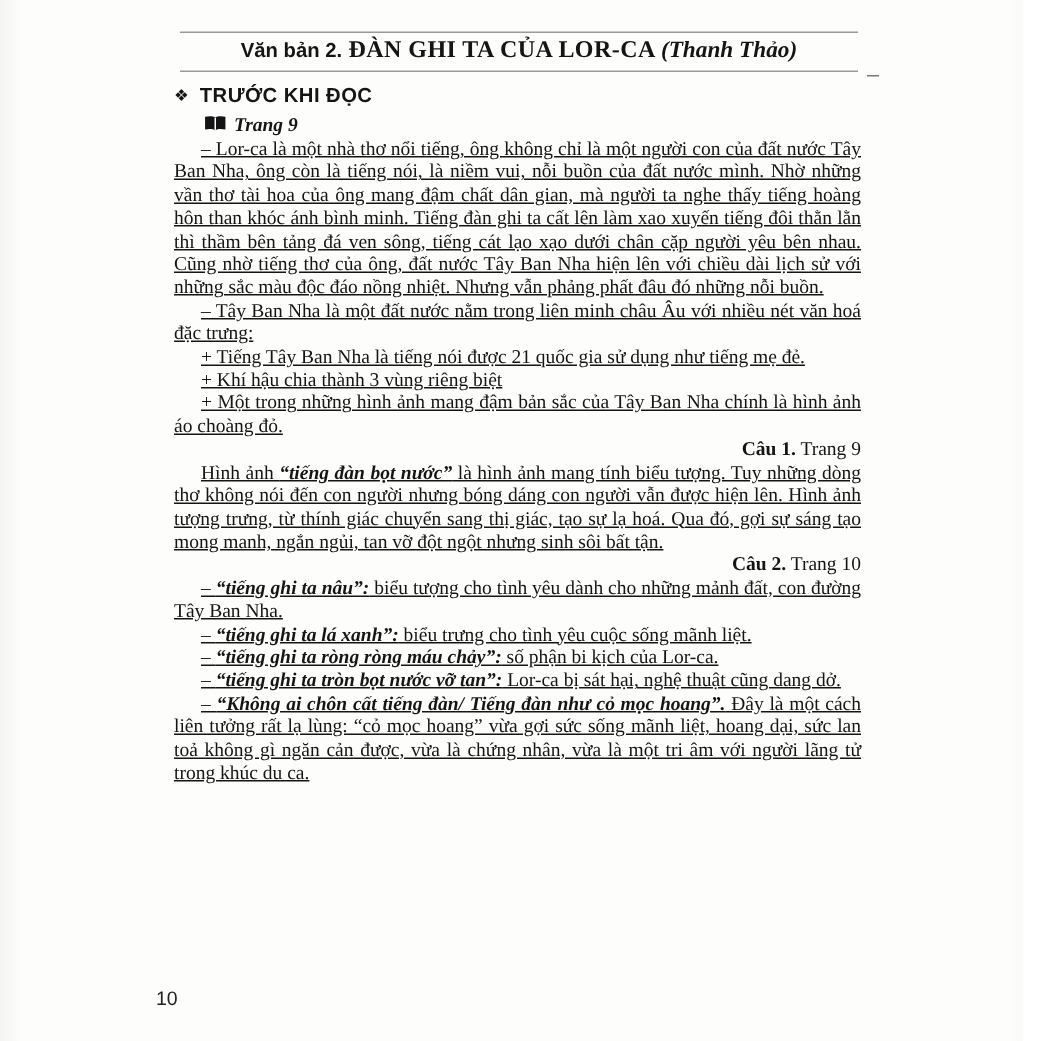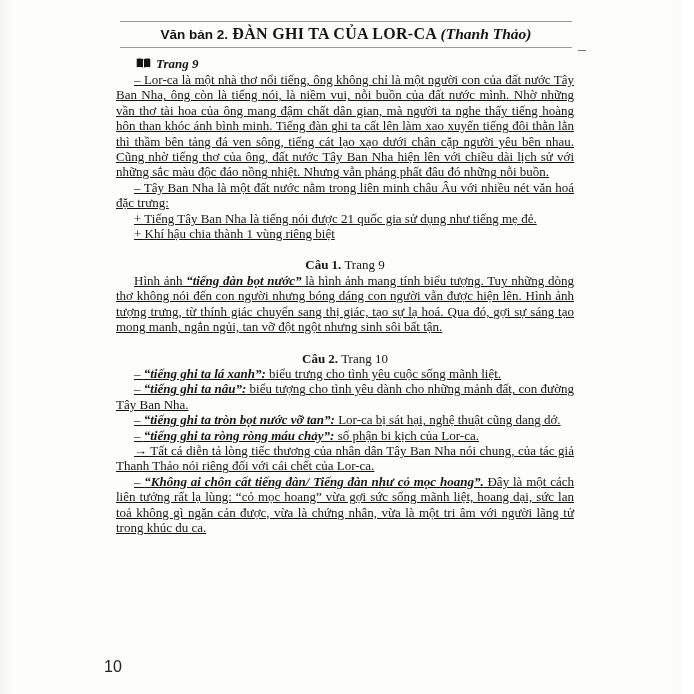--- a/index.html
+++ b/index.html
@@ -81,59 +81,60 @@
     font-style:italic;
     line-height:16px;
     text-align:left;
   }
   .block.source .book{
     display:inline-block;
     width:15px;height:11px;
     margin-right:5px;
     vertical-align:-1px;
   }
-  .block.cau{text-align:center;text-indent:0;margin-top:16px;}
+  .block.cau{text-align:right;text-indent:0;}
   .s-b{font-weight:bold;}
   .s-bi{font-weight:bold;font-style:italic;}
   .page-number{
     position:absolute;
     left:104px;top:658px;
     font-family:"Liberation Sans", sans-serif;
-    font-size:16px;
+    font-size:13px;
     color:#222;
   }
 </style>
 </head>
 <body>
 
 <div class="photo-page">
 
   <div class="header">
     <div class="rule top"></div>
     <div class="title-line">
       <span class="doc-label">Văn bản 2.</span><span class="doc-title"> ĐÀN GHI TA CỦA LOR-CA </span><span class="doc-author">(Thanh Thảo)</span>
     </div>
     <div class="rule bottom"></div>
   </div>
 
   <div class="content">
+      <div class="block section"><span class="dia">❖</span><span>TRƯỚC KHI ĐỌC</span></div>
       <div class="block source"><span class="book"><svg viewBox="0 0 16 12" width="15" height="11" aria-hidden="true">
             <path d="M8 1.6 C6.4 0.3 3.6 0.2 0.6 0.9 L0.6 10.2 C3.6 9.5 6.4 9.6 8 10.9 C9.6 9.6 12.4 9.5 15.4 10.2 L15.4 0.9 C12.4 0.2 9.6 0.3 8 1.6 Z" fill="#141414"></path>
             <path d="M8 1.8 L8 11" stroke="#fdfdfc" stroke-width="1.1" fill="none"></path>
           </svg></span><span>Trang 9</span></div>
       <div class="block para"><span>– Lor-ca là một nhà thơ nổi tiếng, ông không chỉ là một người con của đất nước Tây Ban Nha, ông còn là tiếng nói, là niềm vui, nỗi buồn của đất nước mình. Nhờ những vần thơ tài hoa của ông mang đậm chất dân gian, mà người ta nghe thấy tiếng hoàng hôn than khóc ánh bình minh. Tiếng đàn ghi ta cất lên làm xao xuyến tiếng đôi thằn lằn thì thầm bên tảng đá ven sông, tiếng cát lạo xạo dưới chân cặp người yêu bên nhau. Cũng nhờ tiếng thơ của ông, đất nước Tây Ban Nha hiện lên với chiều dài lịch sử với những sắc màu độc đáo nồng nhiệt. Nhưng vẫn phảng phất đâu đó những nỗi buồn.</span></div>
       <div class="block para"><span>– Tây Ban Nha là một đất nước nằm trong liên minh châu Âu với nhiều nét văn hoá đặc trưng:</span></div>
       <div class="block para"><span>+ Tiếng Tây Ban Nha là tiếng nói được 21 quốc gia sử dụng như tiếng mẹ đẻ.</span></div>
-      <div class="block para"><span>+ Khí hậu chia thành 1 vùng riêng biệt</span></div>
+      <div class="block para"><span>+ Khí hậu chia thành 3 vùng riêng biệt</span></div>
+      <div class="block para"><span>+ Một trong những hình ảnh mang đậm bản sắc của Tây Ban Nha chính là hình ảnh áo choàng đỏ.</span></div>
       <div class="block cau"><span class="s-b">Câu 1.</span><span> Trang 9</span></div>
       <div class="block para"><span>Hình ảnh </span><span class="s-bi">“tiếng đàn bọt nước”</span><span> là hình ảnh mang tính biểu tượng. Tuy những dòng thơ không nói đến con người nhưng bóng dáng con người vẫn được hiện lên. Hình ảnh tượng trưng, từ thính giác chuyển sang thị giác, tạo sự lạ hoá. Qua đó, gợi sự sáng tạo mong manh, ngắn ngủi, tan vỡ đột ngột nhưng sinh sôi bất tận.</span></div>
       <div class="block cau"><span class="s-b">Câu 2.</span><span> Trang 10</span></div>
+      <div class="block para"><span>– </span><span class="s-bi">“tiếng ghi ta nâu”:</span><span> biểu tượng cho tình yêu dành cho những mảnh đất, con đường Tây Ban Nha.</span></div>
       <div class="block para"><span>– </span><span class="s-bi">“tiếng ghi ta lá xanh”:</span><span> biểu trưng cho tình yêu cuộc sống mãnh liệt.</span></div>
-      <div class="block para"><span>– </span><span class="s-bi">“tiếng ghi ta nâu”:</span><span> biểu tượng cho tình yêu dành cho những mảnh đất, con đường Tây Ban Nha.</span></div>
+      <div class="block para"><span>– </span><span class="s-bi">“tiếng ghi ta ròng ròng máu chảy”:</span><span> số phận bi kịch của Lor-ca.</span></div>
       <div class="block para"><span>– </span><span class="s-bi">“tiếng ghi ta tròn bọt nước vỡ tan”:</span><span> Lor-ca bị sát hại, nghệ thuật cũng dang dở.</span></div>
-      <div class="block para"><span>– </span><span class="s-bi">“tiếng ghi ta ròng ròng máu chảy”:</span><span> số phận bi kịch của Lor-ca.</span></div>
-      <div class="block para"><span>→ Tất cả diễn tả lòng tiếc thương của nhân dân Tây Ban Nha nói chung, của tác giả Thanh Thảo nói riêng đối với cái chết của Lor-ca.</span></div>
       <div class="block para"><span>– </span><span class="s-bi">“Không ai chôn cất tiếng đàn/ Tiếng đàn như cỏ mọc hoang”.</span><span> Đây là một cách liên tưởng rất lạ lùng: “cỏ mọc hoang” vừa gợi sức sống mãnh liệt, hoang dại, sức lan toả không gì ngăn cản được, vừa là chứng nhân, vừa là một tri âm với người lãng tử trong khúc du ca.</span></div>
     </div>
 
   <div class="page-number">10</div>
 
 </div>
 
 </body></html>

